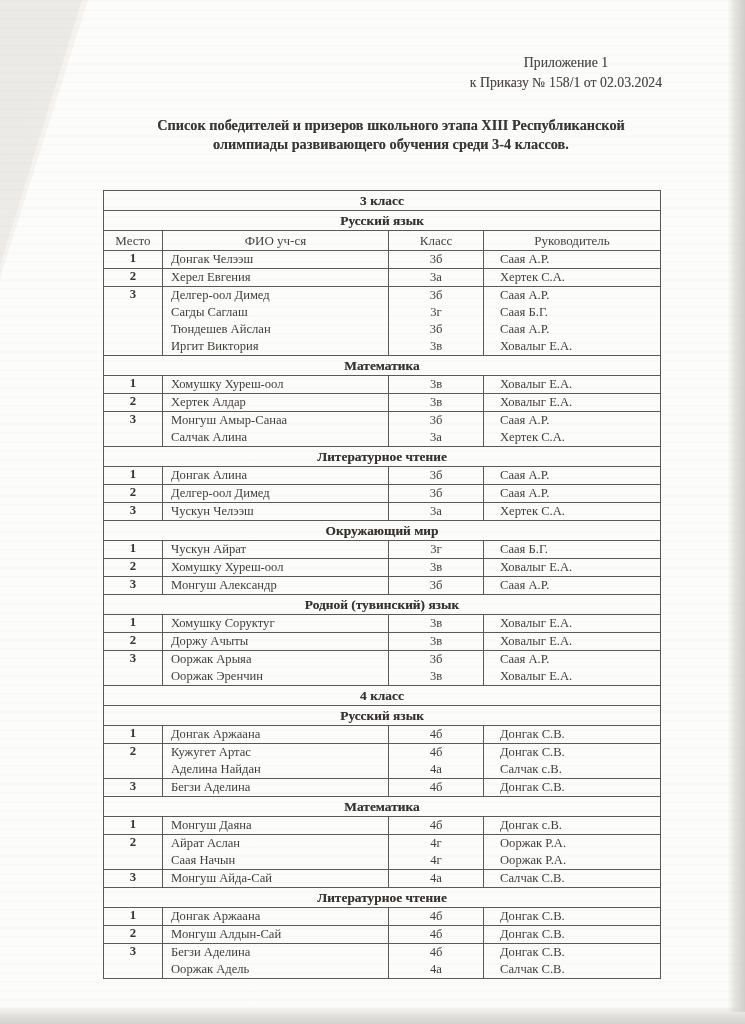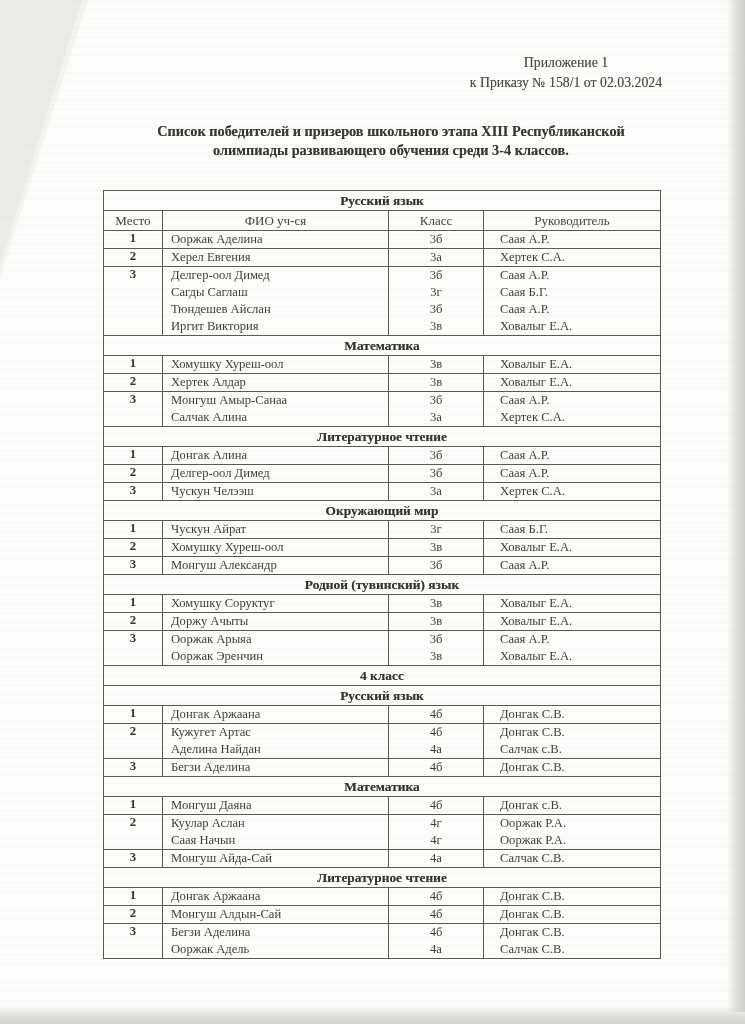--- a/index.html
+++ b/index.html
@@ -37,21 +37,21 @@
   .bottom-edge{
     position:absolute;left:0;right:0;bottom:0;height:18px;
     background:linear-gradient(to bottom,rgba(214,213,209,0) 0,rgba(214,213,209,0.75) 55%,#d4d3cf 100%);
   }
   .annex{
     position:absolute;top:53px;right:45px;width:268px;
     text-align:center;font-size:13.8px;line-height:19.5px;color:#4a4845;
     text-shadow:0 0 .4px rgba(70,68,64,.45);
   }
   .doc-title{
-    position:absolute;top:122px;left:88px;width:606px;
+    position:absolute;top:116px;left:88px;width:606px;
     text-align:center;font-weight:bold;font-size:14.3px;line-height:19px;
     color:#393734;text-shadow:0 0 .5px rgba(55,53,50,.5);
   }
   table.results{
     position:absolute;top:190px;left:103px;width:557px;
     border-collapse:collapse;table-layout:fixed;
     font-size:12.6px;color:#403e3a;
   }
   table.results td{
     border:1px solid #5c5954;
@@ -92,33 +92,36 @@
 </div>
 
 <table class="results">
   <colgroup>
     <col style="width:59px">
       <col style="width:226px">
       <col style="width:95px">
       <col style="width:177px">
   </colgroup>
   <tbody id="results-body">
+      <tr class="t-grade">
+        <td colspan="4">3 класс</td>
+      </tr>
       <tr class="t-subject">
         <td colspan="4">Русский язык</td>
       </tr>
       <tr class="t-cols">
         <td>Место</td>
         <td>ФИО уч-ся</td>
         <td>Класс</td>
         <td>Руководитель</td>
       </tr>
       <tr class="t-row">
         <td class="place">1</td>
         <td class="names">
-          <div class="entry">Ооржак Аделина</div>
+          <div class="entry">Донгак Челээш</div>
         </td>
         <td class="classes">
           <div class="entry">3б</div>
         </td>
         <td class="teachers">
           <div class="entry">Саая А.Р.</div>
         </td>
       </tr>
       <tr class="t-row">
         <td class="place">2</td>
@@ -371,21 +374,21 @@
         <td class="classes">
           <div class="entry">4б</div>
         </td>
         <td class="teachers">
           <div class="entry">Донгак с.В.</div>
         </td>
       </tr>
       <tr class="t-row">
         <td class="place">2</td>
         <td class="names">
-          <div class="entry">Куулар Аслан</div>
+          <div class="entry">Айрат Аслан</div>
           <div class="entry">Саая Начын</div>
         </td>
         <td class="classes">
           <div class="entry">4г</div>
           <div class="entry">4г</div>
         </td>
         <td class="teachers">
           <div class="entry">Ооржак Р.А.</div>
           <div class="entry">Ооржак Р.А.</div>
         </td>

